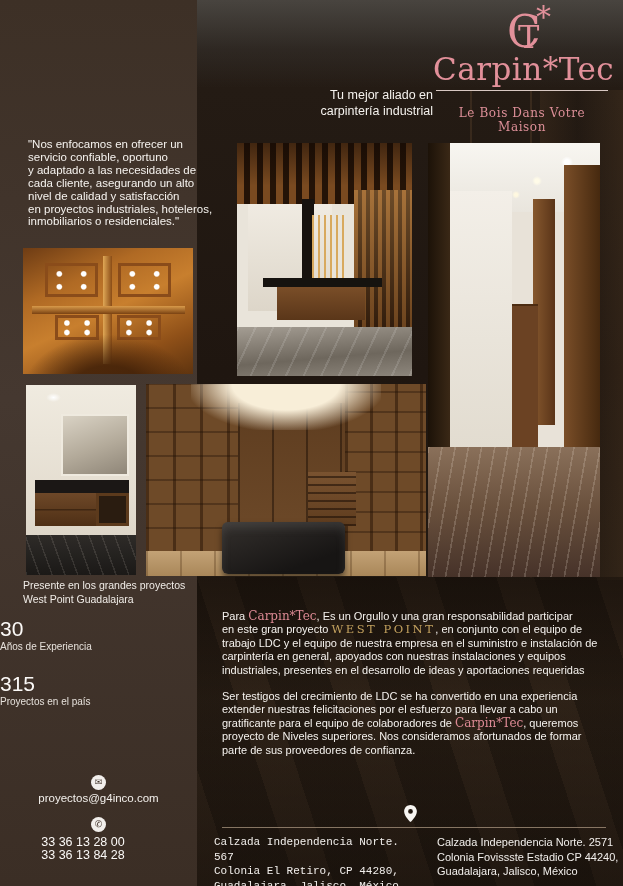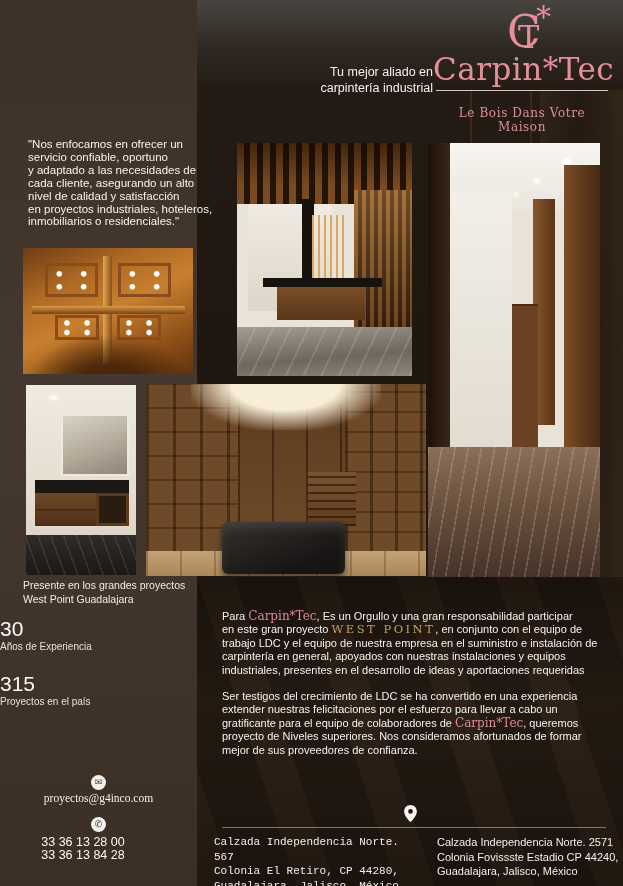--- a/index.html
+++ b/index.html
@@ -26,21 +26,21 @@
   .monogram{position:absolute;left:505px;top:8px;width:50px;height:55px;}
   .m-c{position:absolute;left:2px;top:2px;font:400 44px/1 "DejaVu Serif",serif;color:#e2909a;}
   .m-t{position:absolute;left:13px;top:13px;font:400 32px/1 "DejaVu Serif",serif;color:#e2909a;}
   .m-star{position:absolute;left:31px;top:-6px;font:400 30px/1 "DejaVu Serif",serif;color:#e2909a;}
   .wordmark{position:absolute;left:433px;top:52px;width:178px;text-align:center;
     font:400 31px/1.1 "DejaVu Serif",serif;color:#e2909a;letter-spacing:.5px;}
   .logo-rule{position:absolute;left:436px;top:90px;width:172px;height:1px;background:#d8c8c2;}
   .logo-sub{position:absolute;left:433px;top:106px;width:178px;text-align:center;
     font:400 12px/1.2 "DejaVu Serif",serif;color:#dd8f98;letter-spacing:.6px;}
   
-  .tagline{position:absolute;left:253px;top:64px;width:180px;text-align:right;
+  .tagline{position:absolute;left:253px;top:87px;width:180px;text-align:right;
     font-size:12.5px;line-height:16px;color:#f5f2ee;}
   .quote{position:absolute;left:28px;top:138px;width:212px;
     font-size:11.5px;line-height:12.9px;color:#f6f3ef;}
   
   .photo{position:absolute;overflow:hidden;}
   .ly{position:absolute;}
   
   #ph-ceiling{left:23px;top:248px;width:170px;height:126px;
     background:linear-gradient(155deg,#6e3c14,#b06a24 28%,#c87f2e 50%,#8f5018 78%,#5f340f);}
   #ph-ceiling .beam-v{left:47%;top:6%;bottom:8%;width:9px;background:linear-gradient(90deg,#e0a856,#8a4c16);}
@@ -120,21 +120,21 @@
   #ph-closet .cl-ottoman{left:27%;bottom:1%;width:44%;height:27%;border-radius:6px;
     background:linear-gradient(160deg,#34302d,#171514 75%);
     box-shadow:inset 0 6px 8px rgba(120,120,120,.25),0 4px 6px rgba(0,0,0,.5);}
   
   .caption{position:absolute;left:23px;top:579px;font-size:10.5px;line-height:13.5px;color:#f0ece7;}
   .stat{position:absolute;left:0;width:197px;}
   .stat .val{font-size:21px;line-height:22px;color:#fbf9f7;}
   .stat .lab{font-size:10px;line-height:13px;color:#e6e1db;}
   .icon-disc{position:absolute;width:15px;height:15px;border-radius:50%;background:#f2efec;color:#3e3027;
     text-align:center;font-size:9px;line-height:15px;}
-  .email{position:absolute;left:0;top:792px;width:197px;text-align:center;font-size:11.5px;color:#f3f0ec;font-family:Liberation Serif, serif;}
+  .email{position:absolute;left:0;top:792px;width:197px;text-align:center;font-size:11.5px;color:#f3f0ec;}
   .phones{position:absolute;left:0;top:836px;width:166px;text-align:center;font-size:12.5px;line-height:13px;color:#fbf9f7;}
   
   .paras{position:absolute;left:222px;top:610px;width:386px;font-size:11px;line-height:13.4px;color:#f5f2ee;}
   .para+.para{margin-top:13px;}
   .p-line{white-space:nowrap;}
   .brand{color:#dd8a94;font-family:"DejaVu Serif",serif;font-size:12px;}
   .gold{color:#c3a15e;font-family:"DejaVu Serif",serif;letter-spacing:2.5px;font-size:11.5px;}
   
   .pin{position:absolute;left:404px;top:805px;width:13px;height:17px;}
   .addr-rule{position:absolute;left:222px;top:827px;width:384px;height:1px;background:rgba(170,150,128,.75);}
@@ -256,21 +256,21 @@
         <div class="p-line"><span>en este gran proyecto </span><span class="gold">WEST POINT</span><span>, en conjunto con el equipo de</span></div>
         <div class="p-line"><span>trabajo LDC y el equipo de nuestra empresa en el suministro e instalación de</span></div>
         <div class="p-line"><span>carpintería en general, apoyados con nuestras instalaciones y equipos</span></div>
         <div class="p-line"><span>industriales, presentes en el desarrollo de ideas y aportaciones requeridas</span></div>
       </div>
     <div class="para">
         <div class="p-line"><span>Ser testigos del crecimiento de LDC se ha convertido en una experiencia</span></div>
         <div class="p-line"><span>extender nuestras felicitaciones por el esfuerzo para llevar a cabo un</span></div>
         <div class="p-line"><span>gratificante para el equipo de colaboradores de </span><span class="brand">Carpin*Tec</span><span>, queremos</span></div>
         <div class="p-line"><span>proyecto de Niveles superiores. Nos consideramos afortunados de formar</span></div>
-        <div class="p-line"><span>mejor de sus proveedores  de  confianza.</span></div>
+        <div class="p-line"><span>parte de sus proveedores  de  confianza.</span></div>
       </div>
   </div>
 
   <div class="pin">
     <svg width="13" height="17" viewBox="0 0 24 32">
       <path d="M12 0C5.4 0 0 5.4 0 12c0 9 12 20 12 20s12-11 12-20C24 5.4 18.6 0 12 0zm0 16.5A4.5 4.5 0 1 1 12 7.5a4.5 4.5 0 0 1 0 9z" fill="#f7f5f2"></path>
     </svg>
   </div>
   <div class="addr-rule"></div>
   <div class="addr" id="addr-0">

